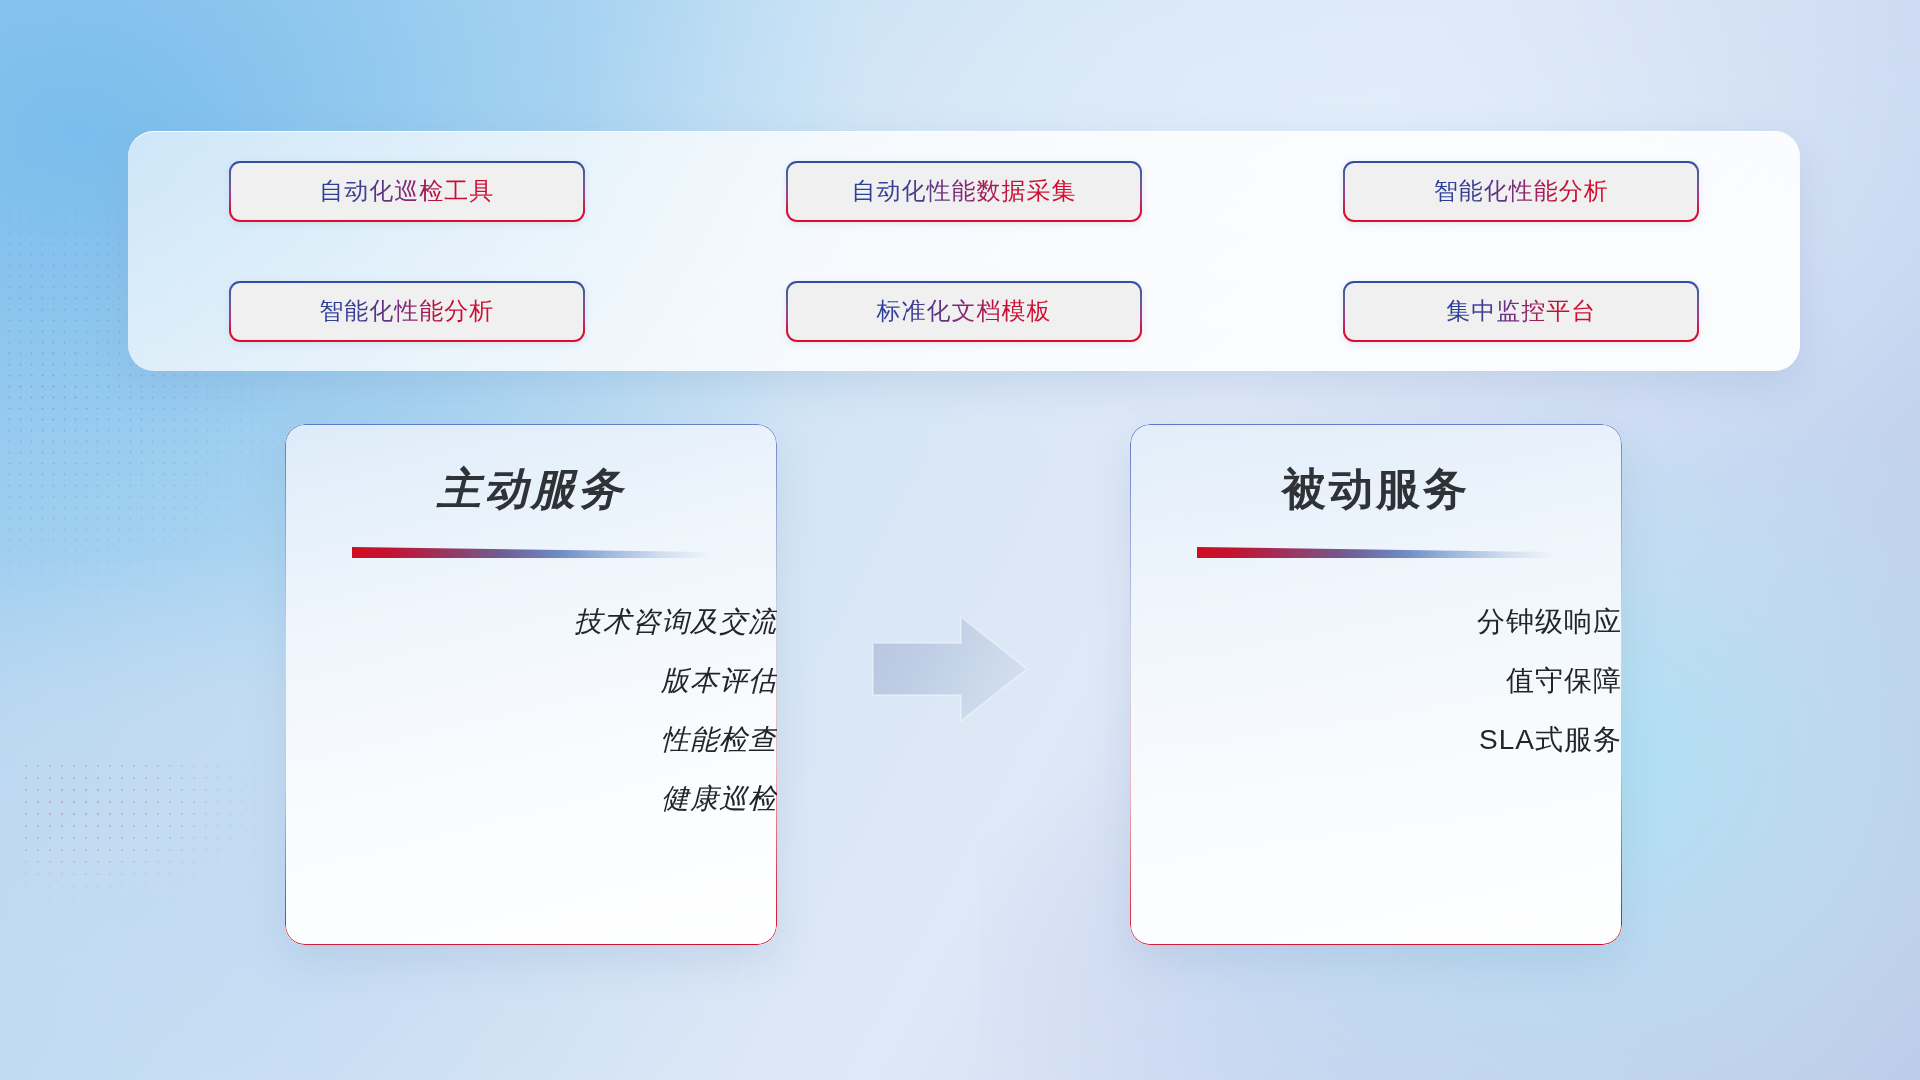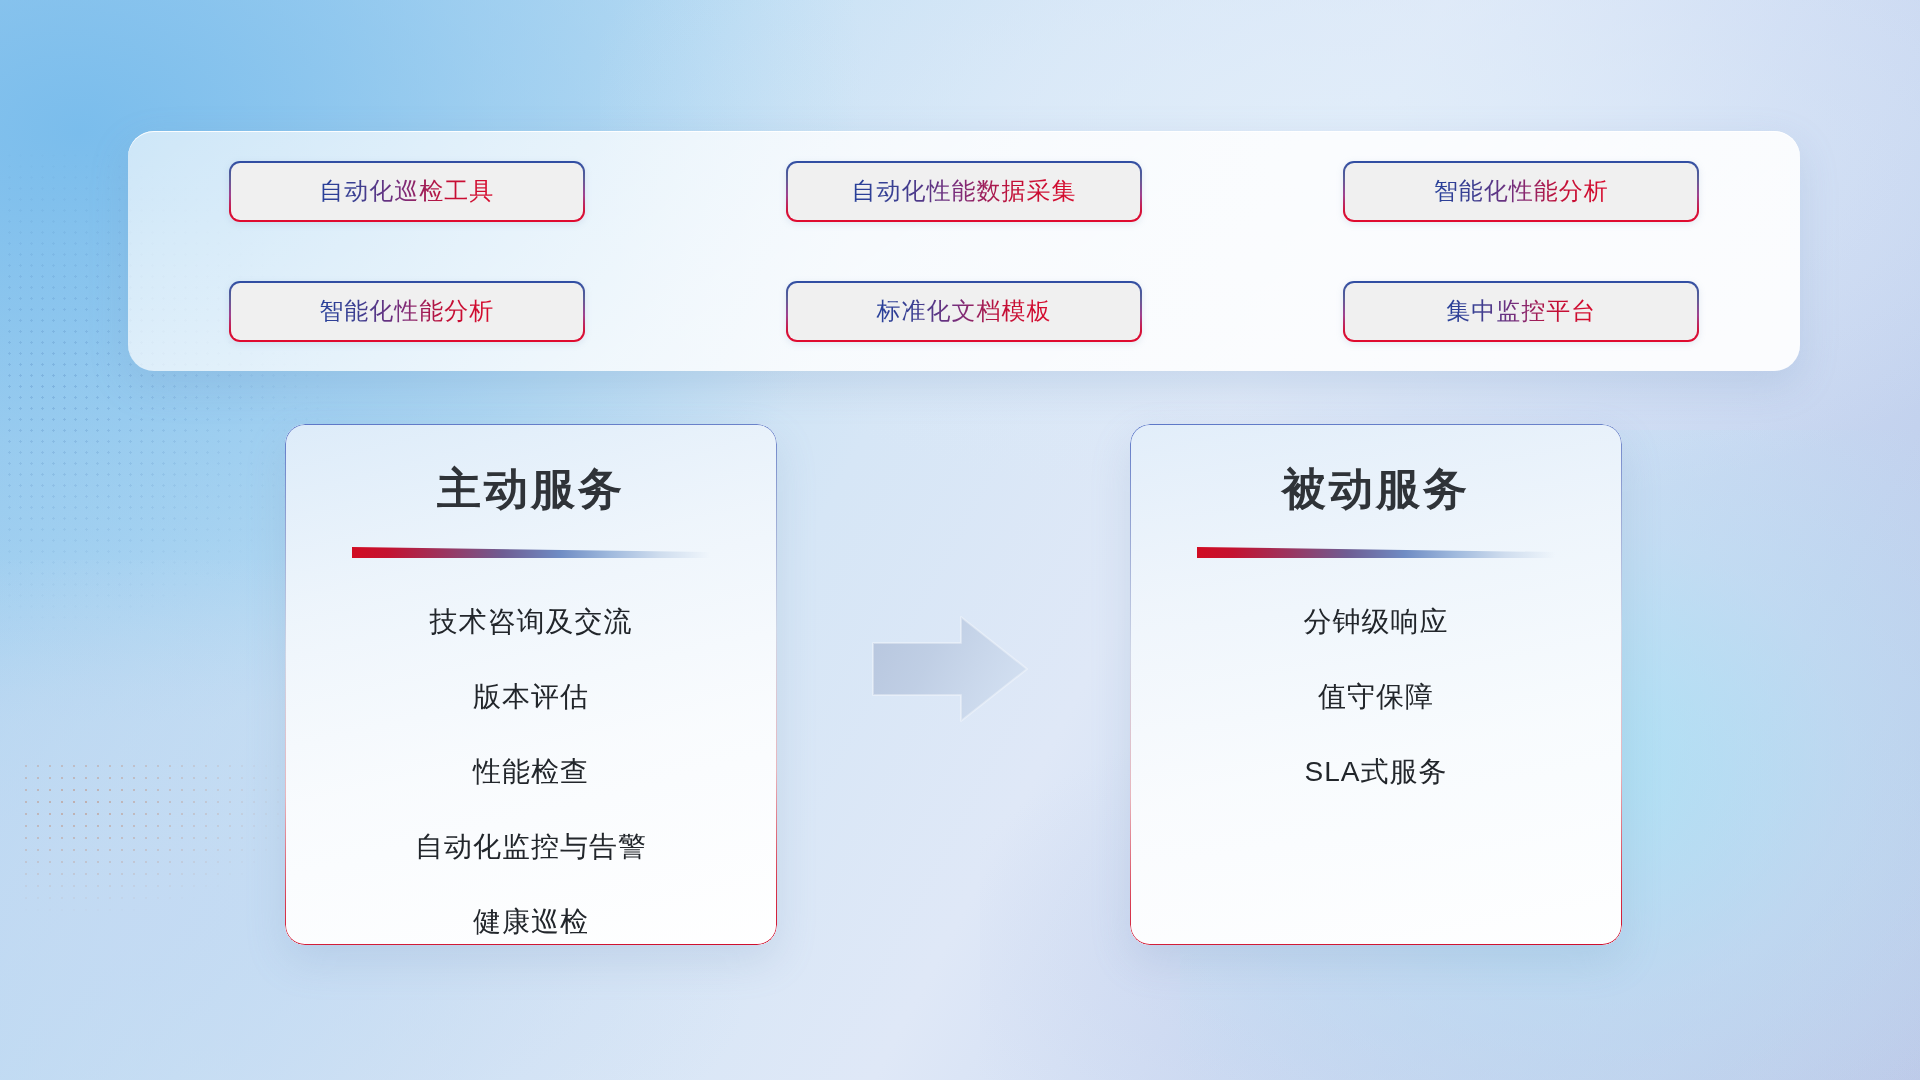--- a/index.html
+++ b/index.html
@@ -113,21 +113,21 @@
   .svc-card::before{
     content:"";position:absolute;inset:0;border-radius:20px;
     padding:1.4px;
     background:linear-gradient(177deg,#5d77c7 0%,#93a3d2 18%,#cfd6e6 42%,#e8b6bd 68%,#d83a4f 88%,#cf0d2c 100%);
     -webkit-mask:linear-gradient(#000 0 0) content-box, linear-gradient(#000 0 0);
     -webkit-mask-composite:xor;
     mask:linear-gradient(#000 0 0) content-box, linear-gradient(#000 0 0);
     mask-composite:exclude;
     pointer-events:none;
   }
-  #card-active{left:285px;}
+  #card-active{left:285px;font-style:italic;}
   #card-passive{left:1130px;}
 
   .svc-title{
     position:relative;
     text-align:center;
     font-size:44px;
     font-weight:700;
     color:#2f3338;
     letter-spacing:3px;
     margin-top:36px;
@@ -136,21 +136,22 @@
     position:relative;
     margin:28px auto 0 auto;
     width:358px;height:11px;
     background:linear-gradient(90deg,#d10c22 0%,#c41230 10%,#9a3560 26%,#6f5d93 42%,#6f8cc4 58%,#9fb9dd 72%,#cfddee 86%,rgba(226,236,246,0) 100%);
     clip-path:polygon(0 0, 100% 46%, 100% 100%, 0 100%);
   }
   .svc-list{
     position:relative;
     margin-top:34px;
     display:flex;flex-direction:column;
-    gap:16px;
+    gap:0;
+    align-items:flex-end;
   }
   .svc-item{
     height:59px;line-height:59px;
     text-align:center;
     font-size:28px;
     color:#22262b;
     letter-spacing:1px;
   }
 
   
@@ -212,21 +213,20 @@
 
   </div>
 
   <div class="svc-card" id="card-active">
     <div class="svc-title">主动服务</div>
     <div class="svc-divider"></div>
     <div class="svc-list">
       <div class="svc-item">技术咨询及交流</div>
       <div class="svc-item">版本评估</div>
       <div class="svc-item">性能检查</div>
-      <div class="svc-item">自动化监控与告警</div>
       <div class="svc-item">健康巡检</div>
     </div>
   </div>
 
   <div class="flow-arrow">
     <svg width="170" height="112" viewBox="0 0 170 112" xmlns="http://www.w3.org/2000/svg">
       <defs>
         <linearGradient id="arrowGrad" x1="0" y1="0" x2="1" y2="0.35">
           <stop offset="0%" stop-color="#b4c3dc" stop-opacity="0.92"></stop>
           <stop offset="45%" stop-color="#bccbe2" stop-opacity="0.88"></stop>

